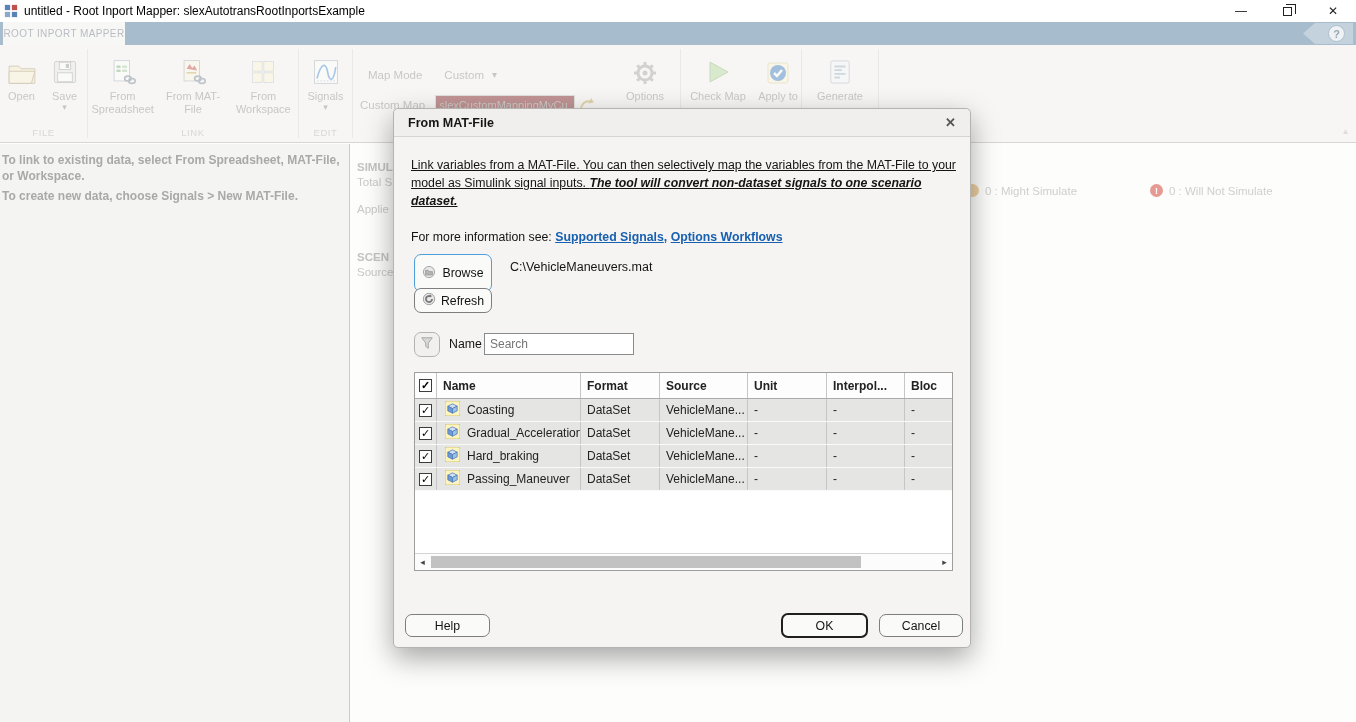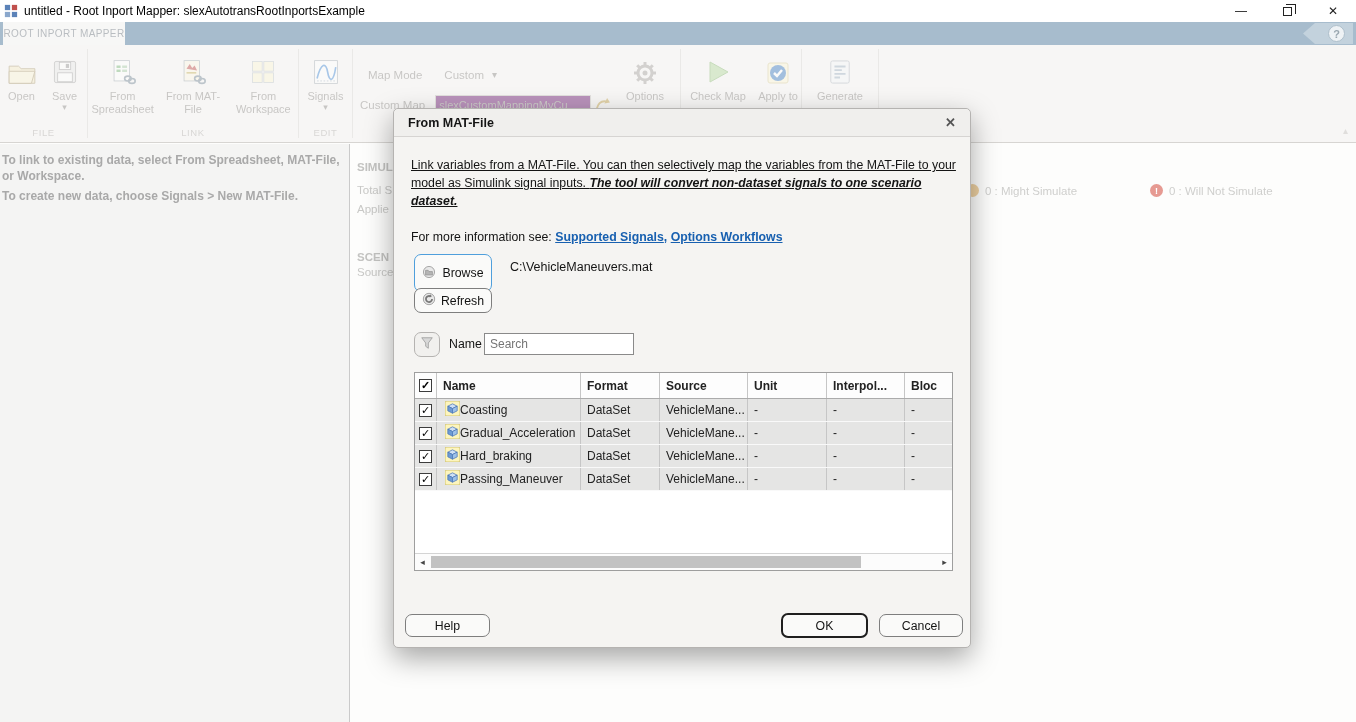--- a/index.html
+++ b/index.html
@@ -26,21 +26,21 @@
   .dim { opacity:.45; }
   .grp { position:absolute; top:0; height:97px; }
   .sep { position:absolute; top:4px; bottom:4px; width:1px; background:#dcdad7; }
   .bigbtns { display:flex; justify-content:center; gap:4px; padding-top:10px; }
   .bigbtn { display:flex; flex-direction:column; align-items:center; width:100%; }
   .bigbtn .ic { height:30px; display:flex; align-items:flex-end; justify-content:center; }
   .bigbtn .lbl { margin-top:5px; font-size:11px; line-height:13px; color:#8f8d8a; text-align:center; }
   .caret { font-size:9px; color:#8f8d8a; line-height:8px; }
   .grp-label { position:absolute; bottom:4px; left:0; right:0; text-align:center; font-size:9.5px; color:#b3b1ae; letter-spacing:.6px; }
   .maprow { position:absolute; font-size:11.5px; color:#8f8d8a; white-space:nowrap; display:flex; align-items:center; }
-  .custom-map-input { width:156px; height:19px; border:1px solid #c9c7c4; background:#701a75; font-size:11px; color:#9a9894; padding:0 3px; font-family:"Liberation Sans",sans-serif; }
+  .custom-map-input { width:140px; height:19px; border:1px solid #c9c7c4; background:#7f1d1d; font-size:11px; color:#9a9894; padding:0 3px; font-family:"Liberation Sans",sans-serif; }
   .collapse-arrow { position:absolute; right:8px; bottom:6px; color:#c5c3c0; font-size:10px; }
 
   
   .main { position:absolute; top:144px; left:0; right:0; bottom:0; background:#fdfdfc; }
   .left-panel { position:absolute; left:0; top:0; bottom:0; width:350px; background:#f4f4f3; border-right:1px solid #cacaca; }
   .hint { position:absolute; left:2px; width:347px; font-size:12px; font-weight:bold; color:#a9a9a9; line-height:16px; }
   .bg-item { position:absolute; color:#c9c9c7; font-size:11.5px; white-space:nowrap; }
   .bg-head { font-weight:bold; color:#c4c4c2; }
   .status { position:absolute; display:flex; align-items:center; gap:6px; color:#cfcfcd; font-size:11.5px; white-space:nowrap; }
   .stat-ic { width:13px; height:13px; border-radius:50%; display:flex; align-items:center; justify-content:center; color:#fff; font-size:9px; font-weight:bold; }
@@ -66,21 +66,21 @@
   
   .vtable { position:absolute; left:20px; top:235px; width:539px; height:199px; border:1px solid #9e9e9e; background:#fff; display:flex; flex-direction:column; }
   .trow { display:flex; flex:0 0 auto; }
   .thead { height:26px; background:#fdfdfd; border-bottom:1px solid #ababab; font-weight:bold; }
   .tdata { height:23px; background:#e5e5e4; border-bottom:1px solid #f9f9f9; }
   .cell { border-right:1px solid #c6c6c6; padding-left:6px; display:flex; align-items:center; overflow:hidden; white-space:nowrap; }
   .c-cb { width:22px; padding-left:0; justify-content:center; }
   .c-name { width:144px; } .c-format { width:79px; } .c-source { width:88px; }
   .c-unit { width:79px; } .c-interp { width:78px; } .c-block { flex:1; border-right:none;text-align:center; }
   .cbx { width:13px; height:13px; background:#fff; border:1px solid #3c3c3c; display:flex; align-items:center; justify-content:center; font-size:11px; line-height:11px; color:#000; }
-  .rowname { display:flex; align-items:center; padding-left:8px; }
+  .rowname { display:flex; align-items:center; gap:7px; padding-left:8px; }
   .filler { flex:1 1 auto; background:#fff; }
   .hscroll { height:17px; border-top:1px solid #d4d4d4; background:#fcfcfc; display:flex; align-items:stretch; flex:0 0 auto; }
   .scr-arrow { width:15px; display:flex; align-items:center; justify-content:center; font-size:9px; color:#444; }
   .scr-track { flex:1; position:relative; }
   .scr-thumb { position:absolute; left:1px; top:2px; bottom:2px; width:430px; background:#c2c2c2; }
 
   .help-btn { position:absolute; left:11px; top:477px; width:85px; height:23px; }
   .ok-btn { position:absolute; left:387px; top:476px; width:87px; height:25px; border:2px solid #1f1f1f; border-radius:7px; }
   .cancel-btn { position:absolute; left:485px; top:477px; width:84px; height:23px; }
 </style>
@@ -301,21 +301,21 @@
   </div>
 </div>
 
 <div class="main">
   <div class="left-panel">
     <div class="hint" style="top:8px;">To link to existing data, select From Spreadsheet, MAT-File, or Workspace.</div>
     <div class="hint" style="top:44px;">To create new data, choose Signals &gt; New MAT-File.</div>
   </div>
 
   <div class="bg-item bg-head" style="left:357px; top:17px;">SIMUL</div>
-  <div class="bg-item" style="left:357px; top:40px;">Total S</div>
+  <div class="bg-item" style="left:357px; top:32px;">Total S</div>
   <div class="bg-item" style="left:357px; top:59px;">Applie</div>
   <div class="bg-item bg-head" style="left:357px; top:107px;">SCEN</div>
   <div class="bg-item" style="left:357px; top:122px;">Source</div>
 
   <div class="status" style="left:966px; top:40px;">
     <span class="stat-ic" style="background:#eccfa0;"></span>
     <span>0 : Might Simulate</span>
   </div>
   <div class="status" style="left:1150px; top:40px;">
     <span class="stat-ic" style="background:#e69a92;">!</span>

